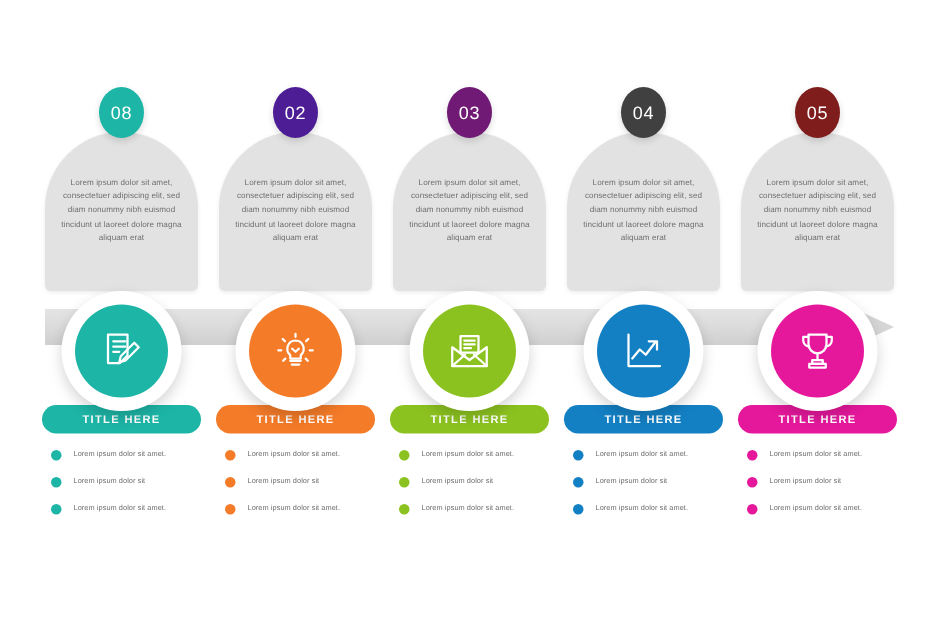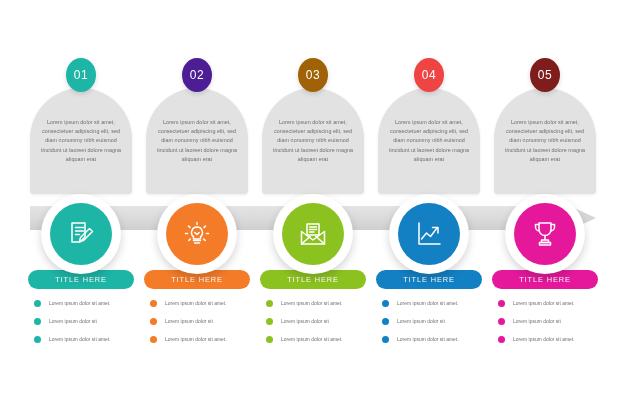--- a/index.html
+++ b/index.html
@@ -118,21 +118,21 @@
   .pill {
     position: absolute;
     top: 270px; left: -2px;
     width: 106px; height: 19px;
     border-radius: 10px;
     display: flex;
     align-items: center;
     justify-content: center;
     color: #ffffff;
     font-size: 7.4px;
-    font-weight: normal;
+    font-weight: bold;
     letter-spacing: 0.9px;
     z-index: 4;
   }
 
   
   .bullets {
     position: absolute;
     top: 300px; left: 4px;
     width: 108px;
     z-index: 4;
@@ -160,21 +160,21 @@
 
 <div id="infographic">
 
   <div class="band">
     <div class="band-bar"></div>
     <div class="band-arrow"></div>
   </div>
 
   <div class="cols">
       <div class="col">
-        <div class="badge" style="background: rgb(29, 181, 166);">01</div>
+        <div class="badge" style="background: rgb(29, 181, 166);">08</div>
         <div class="arch" style="background: rgb(226, 226, 226);">
           <div class="arch-text">Lorem ipsum dolor sit amet, consectetuer adipiscing elit, sed diam nonummy nibh euismod tincidunt ut laoreet dolore magna aliquam erat</div>
         </div>
         <div class="icon-wrap">
           <div class="icon-circle" style="background: rgb(29, 181, 166);">
             <svg width="30" height="30" viewBox="0 0 30 30">
               <path fill="none" stroke="#ffffff" stroke-width="1.5" stroke-linecap="round" stroke-linejoin="round" d="M6 4h13v14l-5 5H6z"></path>
               <path fill="none" stroke="#ffffff" stroke-width="1.5" stroke-linecap="round" stroke-linejoin="round" d="M9.5 8.5h8M9.5 12h8M9.5 15.5h4"></path>
               <path fill="none" stroke="#ffffff" stroke-width="1.5" stroke-linecap="round" stroke-linejoin="round" d="M23.5 9.5l3 3-9 9-4 1 1-4z"></path>
             </svg>
@@ -221,21 +221,21 @@
             <span class="bullet-dot" style="background: rgb(244, 123, 40);"></span>
             <span class="bullet-text">Lorem ipsum dolor sit</span>
           </div>
           <div class="bullet-row">
             <span class="bullet-dot" style="background: rgb(244, 123, 40);"></span>
             <span class="bullet-text">Lorem ipsum dolor sit amet.</span>
           </div>
         </div>
       </div>
       <div class="col">
-        <div class="badge" style="background: #a16207; text-align: center;">03</div>
+        <div class="badge" style="background: #701a75; text-align: center;">03</div>
         <div class="arch" style="background: rgb(226, 226, 226);">
           <div class="arch-text">Lorem ipsum dolor sit amet, consectetuer adipiscing elit, sed diam nonummy nibh euismod tincidunt ut laoreet dolore magna aliquam erat</div>
         </div>
         <div class="icon-wrap">
           <div class="icon-circle" style="background: rgb(140, 194, 32);">
             <svg width="30" height="30" viewBox="0 0 30 30">
               <path fill="none" stroke="#ffffff" stroke-width="1.5" stroke-linecap="round" stroke-linejoin="round" d="M9 5h12v11H9z"></path>
               <path fill="none" stroke="#ffffff" stroke-width="1.5" stroke-linecap="round" stroke-linejoin="round" d="M11.5 8h7M11.5 10.5h7M11.5 13h4.5"></path>
               <path fill="none" stroke="#ffffff" stroke-width="1.5" stroke-linecap="round" stroke-linejoin="round" d="M3.5 12.5l11.5 8.5 11.5-8.5V25h-23z"></path>
               <path fill="none" stroke="#ffffff" stroke-width="1.5" stroke-linecap="round" stroke-linejoin="round" d="M3.5 25L12 17.5M26.5 25L18 17.5"></path>
@@ -252,21 +252,21 @@
             <span class="bullet-dot" style="background: rgb(140, 194, 32);"></span>
             <span class="bullet-text">Lorem ipsum dolor sit</span>
           </div>
           <div class="bullet-row">
             <span class="bullet-dot" style="background: rgb(140, 194, 32);"></span>
             <span class="bullet-text">Lorem ipsum dolor sit amet.</span>
           </div>
         </div>
       </div>
       <div class="col">
-        <div class="badge" style="background: #ef4444;">04</div>
+        <div class="badge" style="background: #404040;">04</div>
         <div class="arch" style="background: rgb(226, 226, 226);">
           <div class="arch-text">Lorem ipsum dolor sit amet, consectetuer adipiscing elit, sed diam nonummy nibh euismod tincidunt ut laoreet dolore magna aliquam erat</div>
         </div>
         <div class="icon-wrap">
           <div class="icon-circle" style="background: rgb(19, 128, 196);">
             <svg width="30" height="30" viewBox="0 0 30 30">
               <path fill="none" stroke="#ffffff" stroke-width="1.5" stroke-linecap="round" stroke-linejoin="round" d="M5 4v21h21"></path>
               <path fill="none" stroke="#ffffff" stroke-width="1.5" stroke-linecap="round" stroke-linejoin="round" d="M7.5 20l5-6 4 3.5 6.5-8.5"></path>
               <path fill="none" stroke="#ffffff" stroke-width="1.5" stroke-linecap="round" stroke-linejoin="round" d="M18.5 8.5H24V14"></path>
             </svg>

